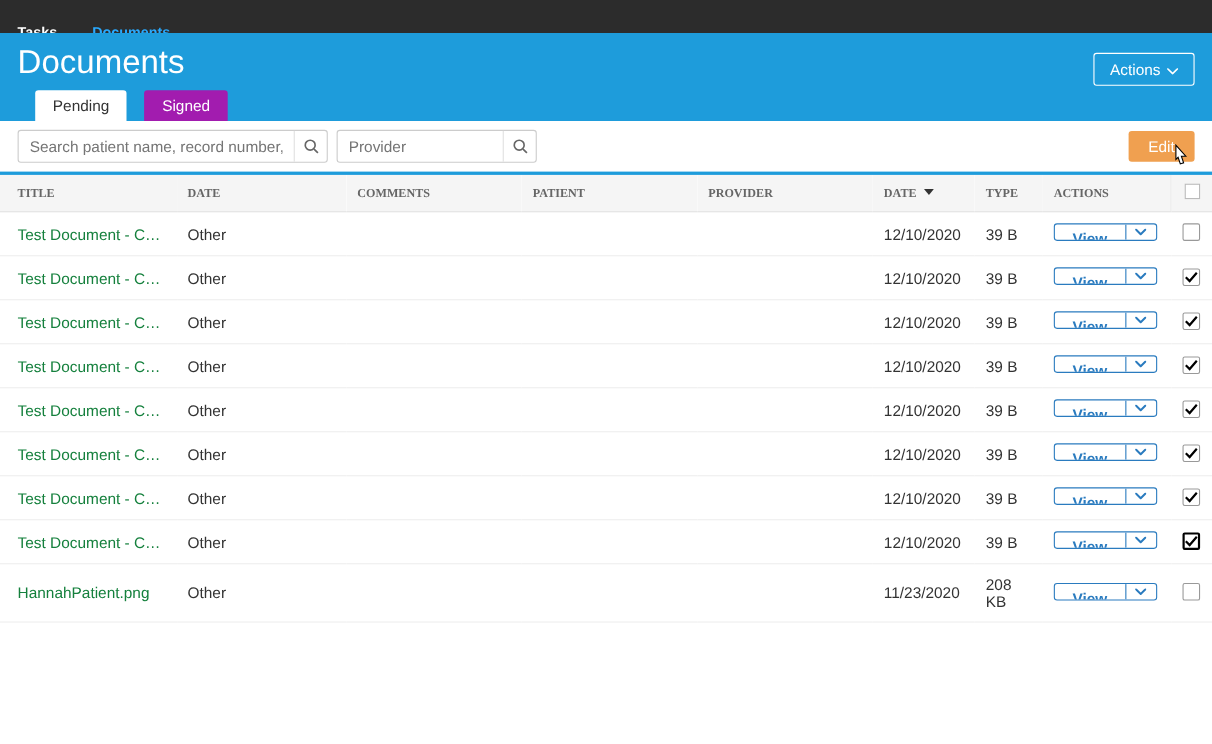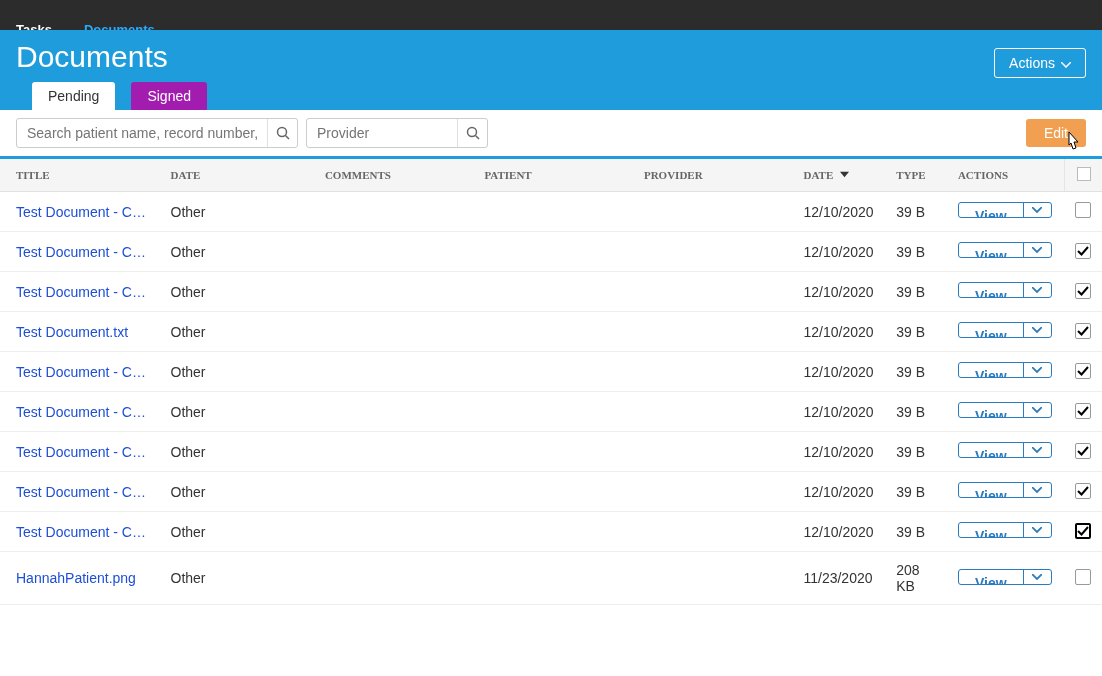--- a/index.html
+++ b/index.html
@@ -164,21 +164,21 @@
   .col-prov    { width: 155px; }
   .col-date    { width: 90px; }
   .col-size    { width: 60px; }
   .col-act     { width: 100px; }
   .col-chk     { width: 30px; text-align: center; padding-right: 10px;}
   thead .col-chk { border-left: 1px solid #e5e5e5; }
   thead .col-chk .hdrchk {
     display:inline-block;width:14px;height:14px;border:1px solid #bbb;background:#fff;
   }
   .link-title {
-    color: #1d4ed8;
+    color: #15803d;
     cursor: pointer;
     display: inline-block;
     max-width: 130px;
     white-space: nowrap;
     overflow: hidden;
     text-overflow: ellipsis;
     vertical-align: bottom;
   }
   .viewbtn {
     display: inline-flex;
@@ -356,42 +356,20 @@
                 </svg>
               </div>
             </div></td>
           <td class="col-chk"><div class="chkbox">
               <svg width="12" height="12" viewBox="0 0 12 12">
                 <path d="M1 6 L4.5 9.5 L11 2" fill="none" stroke="#000" stroke-width="2"></path>
               </svg>
             </div></td>
         </tr>
         <tr>
-          <td class="col-title"><span class="link-title">Test Document.txt</span></td>
-          <td class="col-type">Other</td>
-          <td class="col-comm"></td>
-          <td class="col-patient"></td>
-          <td class="col-prov"></td>
-          <td class="col-date">12/10/2020</td>
-          <td class="col-size">39 B</td>
-          <td class="col-act"><div class="viewbtn">
-              <div class="vlabel">View</div>
-              <div class="vdrop">
-                <svg width="10" height="6" viewBox="0 0 10 6">
-                  <path d="M0 0 L5 5 L10 0" fill="none" stroke="#2a7bbf" stroke-width="1.8"></path>
-                </svg>
-              </div>
-            </div></td>
-          <td class="col-chk"><div class="chkbox">
-              <svg width="12" height="12" viewBox="0 0 12 12">
-                <path d="M1 6 L4.5 9.5 L11 2" fill="none" stroke="#000" stroke-width="2"></path>
-              </svg>
-            </div></td>
-        </tr>
-        <tr>
           <td class="col-title"><span class="link-title">Test Document - C…</span></td>
           <td class="col-type">Other</td>
           <td class="col-comm"></td>
           <td class="col-patient"></td>
           <td class="col-prov"></td>
           <td class="col-date">12/10/2020</td>
           <td class="col-size">39 B</td>
           <td class="col-act"><div class="viewbtn">
               <div class="vlabel">View</div>
               <div class="vdrop">

